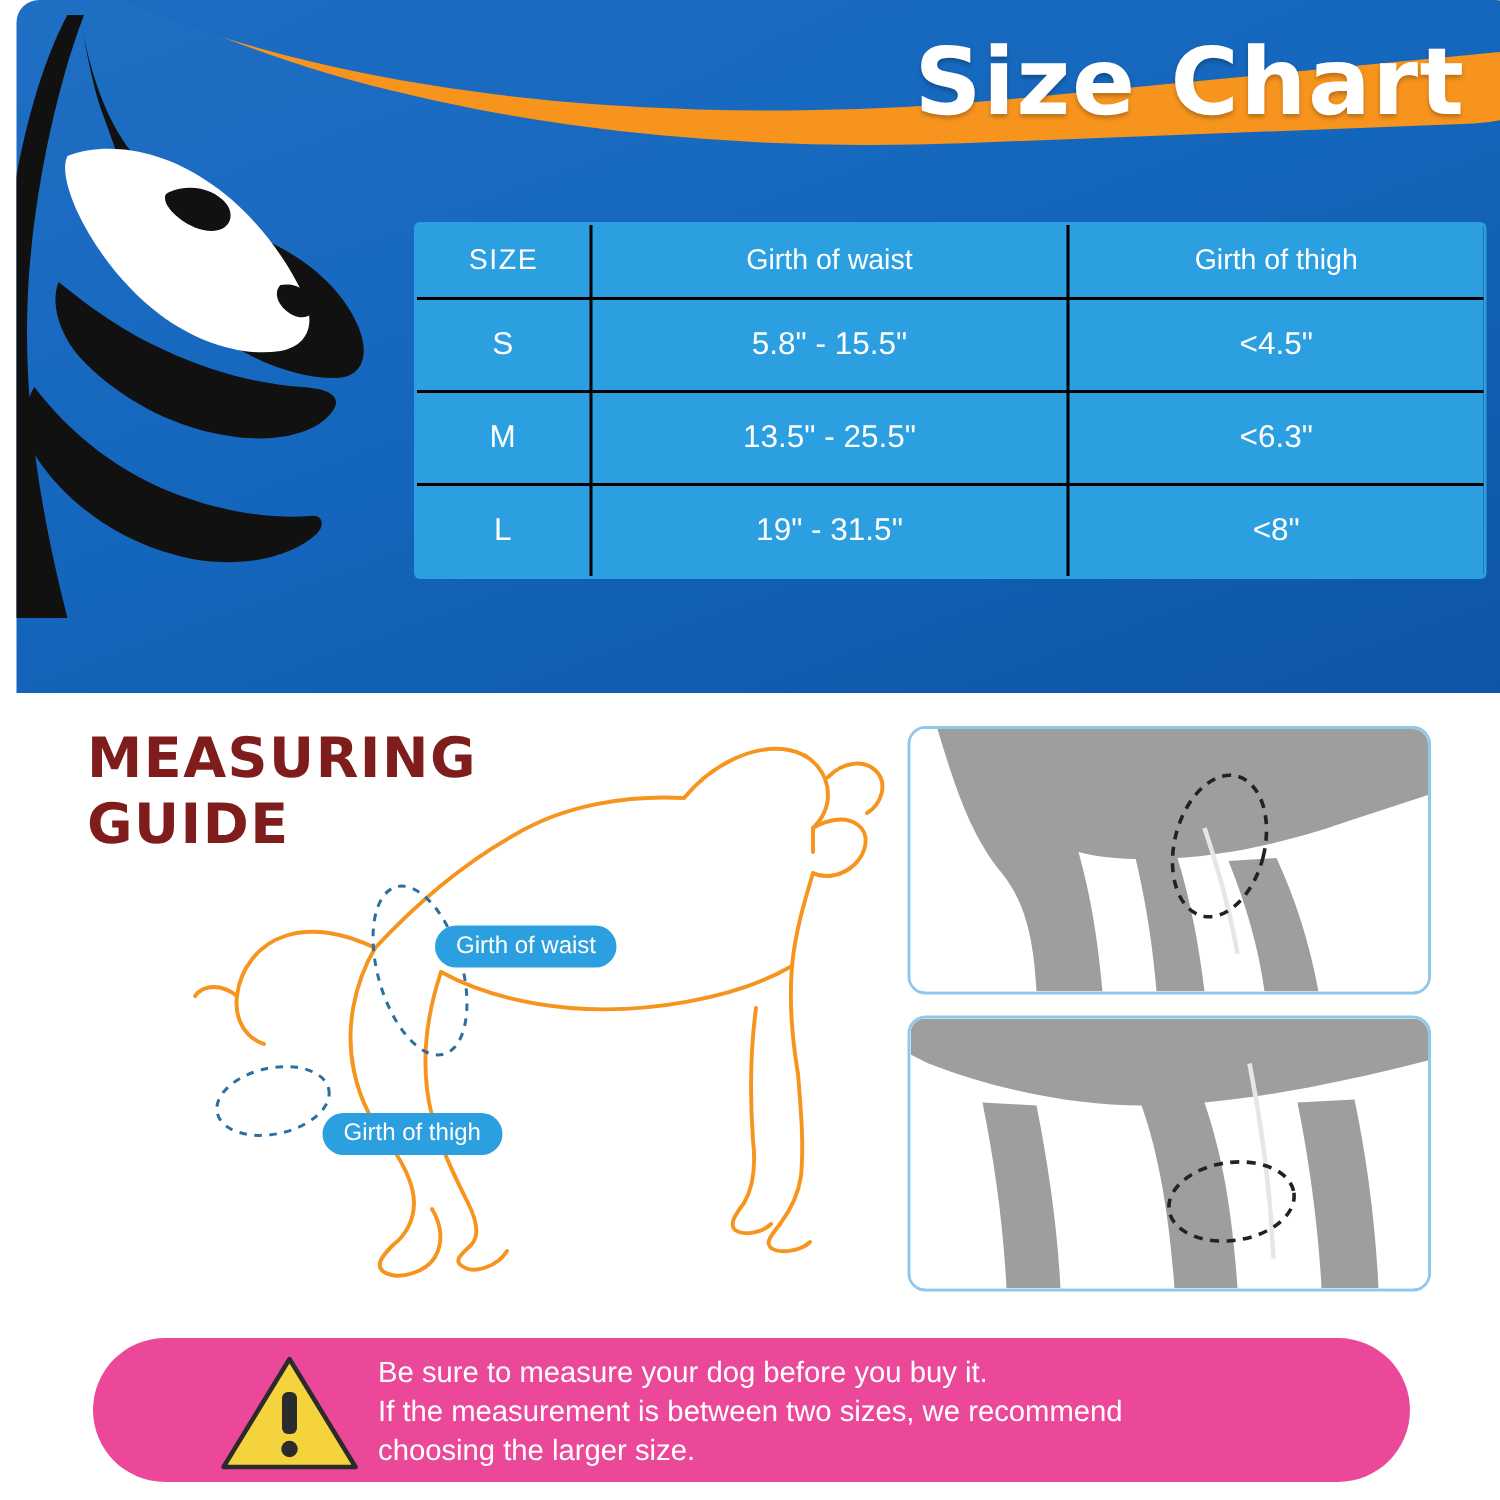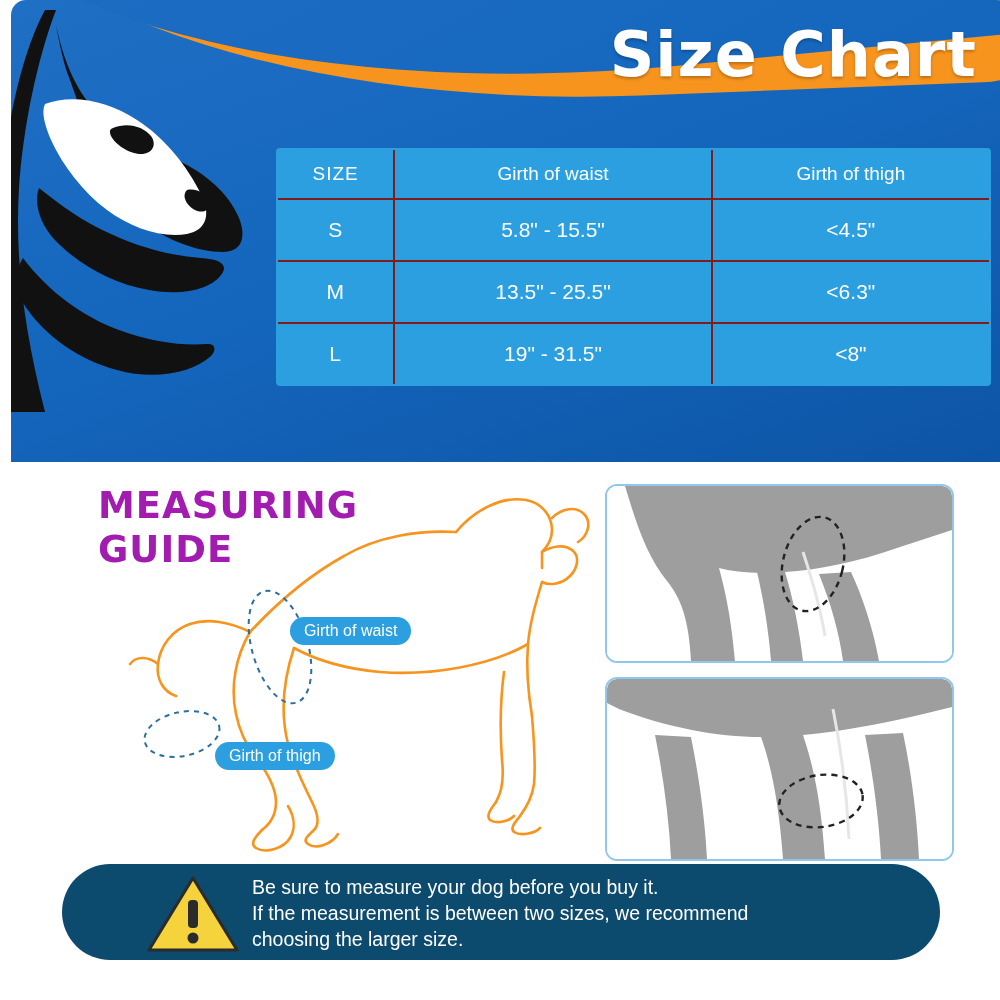--- a/index.html
+++ b/index.html
@@ -73,21 +73,21 @@
     left: 265px;
     top: 148px;
     width: 715px;
     border-collapse: collapse;
     background: #2b9fe0;
     border: 2px solid #ffffff;
     border-radius: 4px;
     overflow: hidden;
   }
   .size-table td, .size-table th {
-    border: 2px solid #7f1d1d;
+    border: 2px solid #000000;
     text-align: center;
     color: #ffffff;
     font-weight: normal;
   }
   .size-table thead td {
     height: 46px;
     font-size: 19px;
   }
   .size-table tbody td {
     height: 58px;
@@ -112,28 +112,27 @@
     left: 0;
     top: 462px;
     width: 1000px;
     height: 410px;
     background: #ffffff;
   }
   .guide-title {
     position: absolute;
     left: 58px;
     top: 22px;
-    color: #a21caf;
+    color: #7f1d1d;
     font-size: 37px;
     font-weight: bold;
     line-height: 44px;
     font-family: "DejaVu Sans", sans-serif;
     letter-spacing: 1px;
     white-space: pre-line;
-    margin-left: 40px;
   }
   .dog-outline {
     position: absolute;
     left: 90px;
     top: 10px;
     width: 510px;
     height: 400px;
   }
   .pill {
     position: absolute;
@@ -154,24 +153,24 @@
     background: #ffffff;
     overflow: hidden;
   }
   .photo-top { left: 605px; top: 22px; width: 345px; height: 175px; }
   .photo-bottom { left: 605px; top: 215px; width: 345px; height: 180px; }
 
   
   .notice {
     position: absolute;
     left: 62px;
-    top: 864px;
+    top: 892px;
     width: 878px;
     height: 96px;
-    background: #0c4a6e;
+    background: #ec4899;
     border-radius: 48px;
   }
   .warn-icon {
     position: absolute;
     left: 85px;
     top: 10px;
     width: 92px;
     height: 80px;
   }
   .notice-text {

